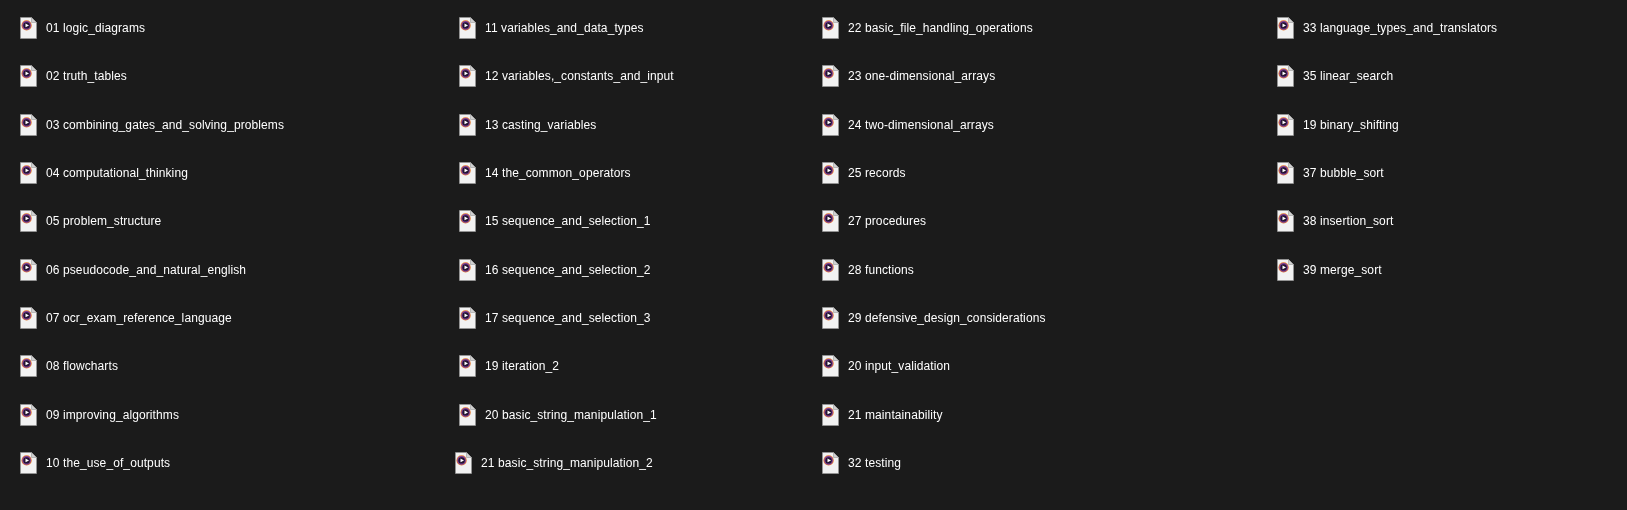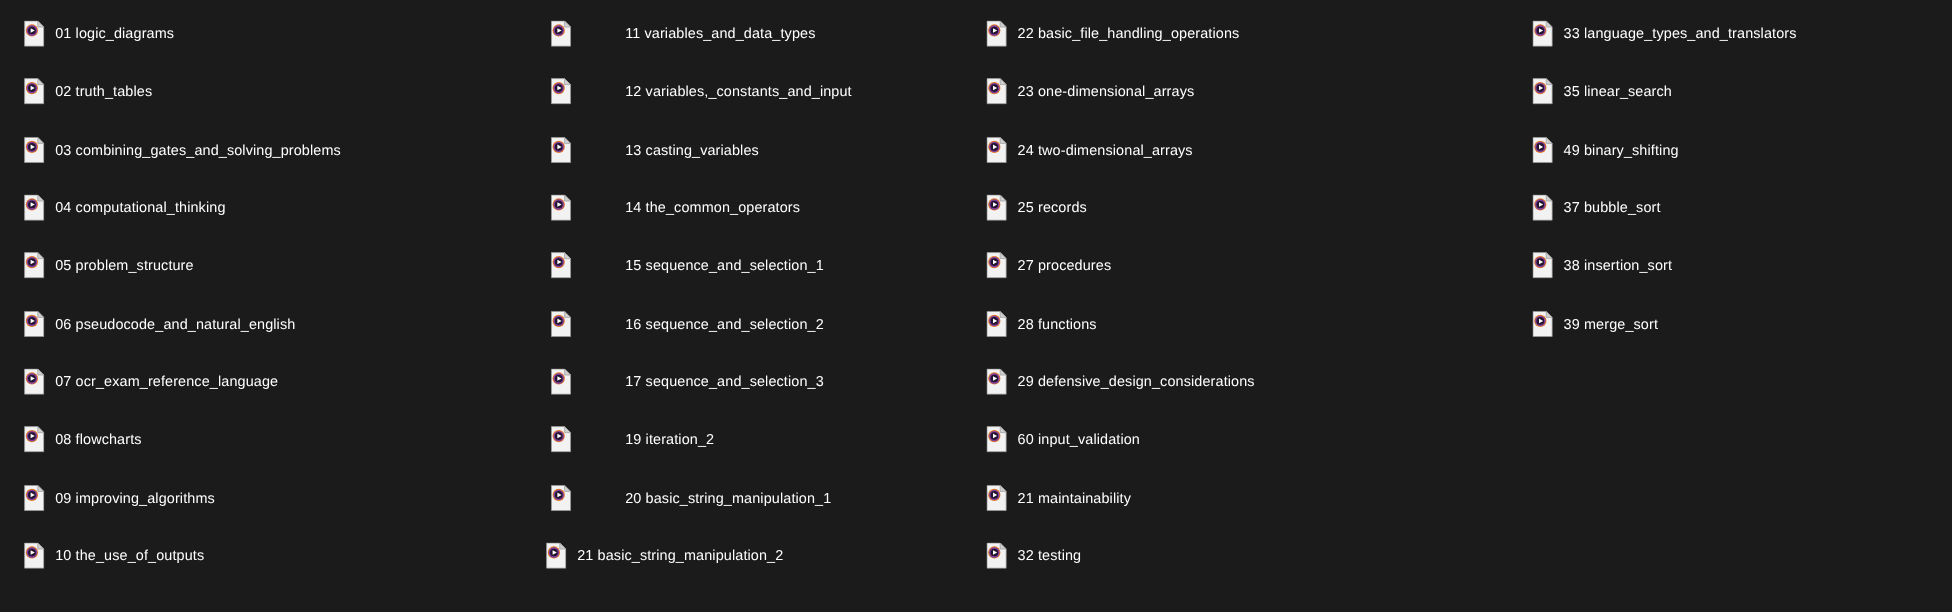--- a/index.html
+++ b/index.html
@@ -34,21 +34,21 @@
     width: 366px;
     height: 48.3px;
     display: flex;
     align-items: center;
     padding-left: 20px;
     cursor: default;
     user-select: none;
   }
   
   .file-item.col-1 { width: 445px; padding-left: 20px; }
-  .file-item.col-2 { width: 360px; padding-left: 14px; gap: 36px; }
+  .file-item.col-2 { width: 360px; padding-left: 14px; }
   .file-item.col-3 { width: 367px; padding-left: 10px; }
   .file-item.col-4 { width: 455px; padding-left: 10px; }
 
   .file-icon {
     position: relative;
     flex: 0 0 auto;
     width: 17px;
     height: 22px;
     margin-right: 9px;
   }
@@ -421,21 +421,21 @@
       <span class="file-icon">
         <svg width="17" height="22" viewBox="0 0 17 22" xmlns="http://www.w3.org/2000/svg">
           <path d="M0.5 0.5 H11.5 L16.5 5.5 V21.5 H0.5 Z" fill="#f2f2f2" stroke="#9a9a9a" stroke-width="0.7"></path>
           <path d="M11.5 0.5 L16.5 5.5 H11.5 Z" fill="#d0d0d0" stroke="#9a9a9a" stroke-width="0.6"></path>
           <circle cx="6.6" cy="8.4" r="5.1" fill="#e0762a"></circle>
           <circle cx="6.6" cy="8.4" r="4.3" fill="#7b3fa0"></circle>
           <circle cx="6.6" cy="8.4" r="3.2" fill="#241430"></circle>
           <path d="M5.5 6.5 L9.0 8.4 L5.5 10.3 Z" fill="#ffffff"></path>
         </svg>
       </span>
-      <span class="file-label">60 input_validation</span>
+      <span class="file-label">20 input_validation</span>
     </div>
     <div class="file-item col-4">
       <span class="file-icon">
         <svg width="17" height="22" viewBox="0 0 17 22" xmlns="http://www.w3.org/2000/svg">
           <path d="M0.5 0.5 H11.5 L16.5 5.5 V21.5 H0.5 Z" fill="#f2f2f2" stroke="#9a9a9a" stroke-width="0.7"></path>
           <path d="M11.5 0.5 L16.5 5.5 H11.5 Z" fill="#d0d0d0" stroke="#9a9a9a" stroke-width="0.6"></path>
           <circle cx="6.6" cy="8.4" r="5.1" fill="#e0762a"></circle>
           <circle cx="6.6" cy="8.4" r="4.3" fill="#7b3fa0"></circle>
           <circle cx="6.6" cy="8.4" r="3.2" fill="#241430"></circle>
           <path d="M5.5 6.5 L9.0 8.4 L5.5 10.3 Z" fill="#ffffff"></path>
@@ -486,21 +486,21 @@
       <span class="file-icon">
         <svg width="17" height="22" viewBox="0 0 17 22" xmlns="http://www.w3.org/2000/svg">
           <path d="M0.5 0.5 H11.5 L16.5 5.5 V21.5 H0.5 Z" fill="#f2f2f2" stroke="#9a9a9a" stroke-width="0.7"></path>
           <path d="M11.5 0.5 L16.5 5.5 H11.5 Z" fill="#d0d0d0" stroke="#9a9a9a" stroke-width="0.6"></path>
           <circle cx="6.6" cy="8.4" r="5.1" fill="#e0762a"></circle>
           <circle cx="6.6" cy="8.4" r="4.3" fill="#7b3fa0"></circle>
           <circle cx="6.6" cy="8.4" r="3.2" fill="#241430"></circle>
           <path d="M5.5 6.5 L9.0 8.4 L5.5 10.3 Z" fill="#ffffff"></path>
         </svg>
       </span>
-      <span class="file-label">49 binary_shifting</span>
+      <span class="file-label">19 binary_shifting</span>
     </div>
     <div class="file-item col-4">
       <span class="file-icon">
         <svg width="17" height="22" viewBox="0 0 17 22" xmlns="http://www.w3.org/2000/svg">
           <path d="M0.5 0.5 H11.5 L16.5 5.5 V21.5 H0.5 Z" fill="#f2f2f2" stroke="#9a9a9a" stroke-width="0.7"></path>
           <path d="M11.5 0.5 L16.5 5.5 H11.5 Z" fill="#d0d0d0" stroke="#9a9a9a" stroke-width="0.6"></path>
           <circle cx="6.6" cy="8.4" r="5.1" fill="#e0762a"></circle>
           <circle cx="6.6" cy="8.4" r="4.3" fill="#7b3fa0"></circle>
           <circle cx="6.6" cy="8.4" r="3.2" fill="#241430"></circle>
           <path d="M5.5 6.5 L9.0 8.4 L5.5 10.3 Z" fill="#ffffff"></path>

